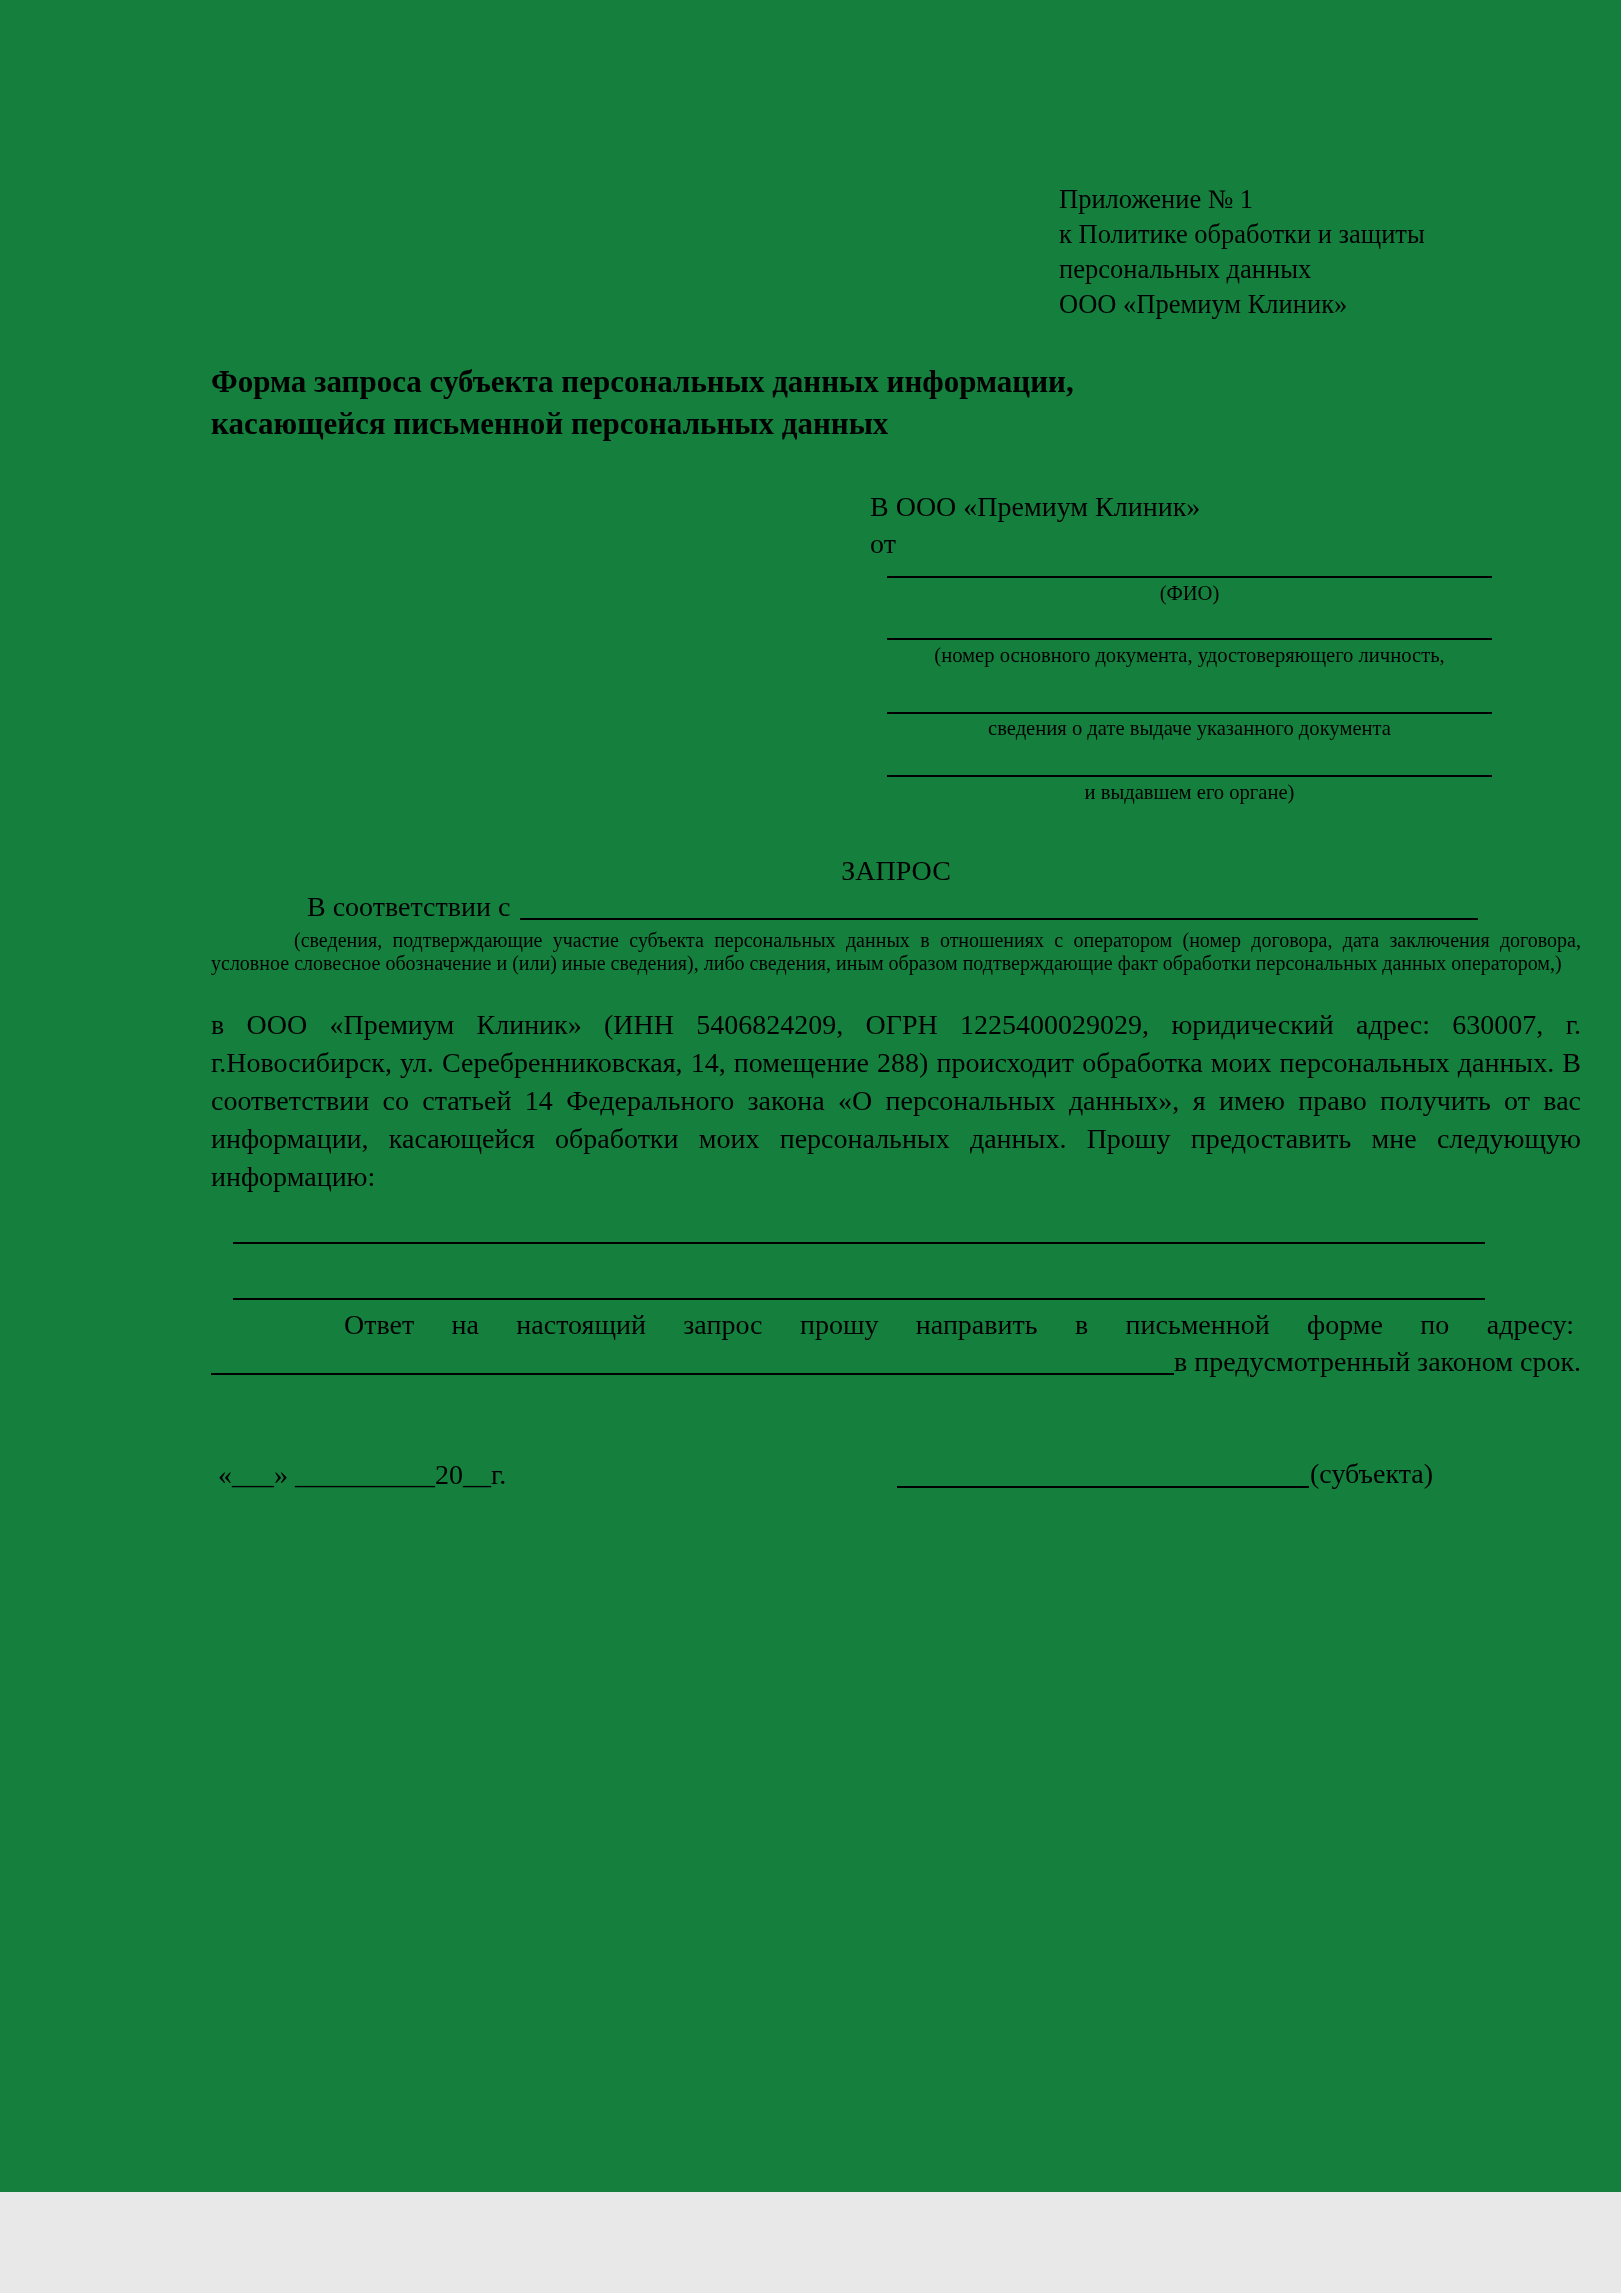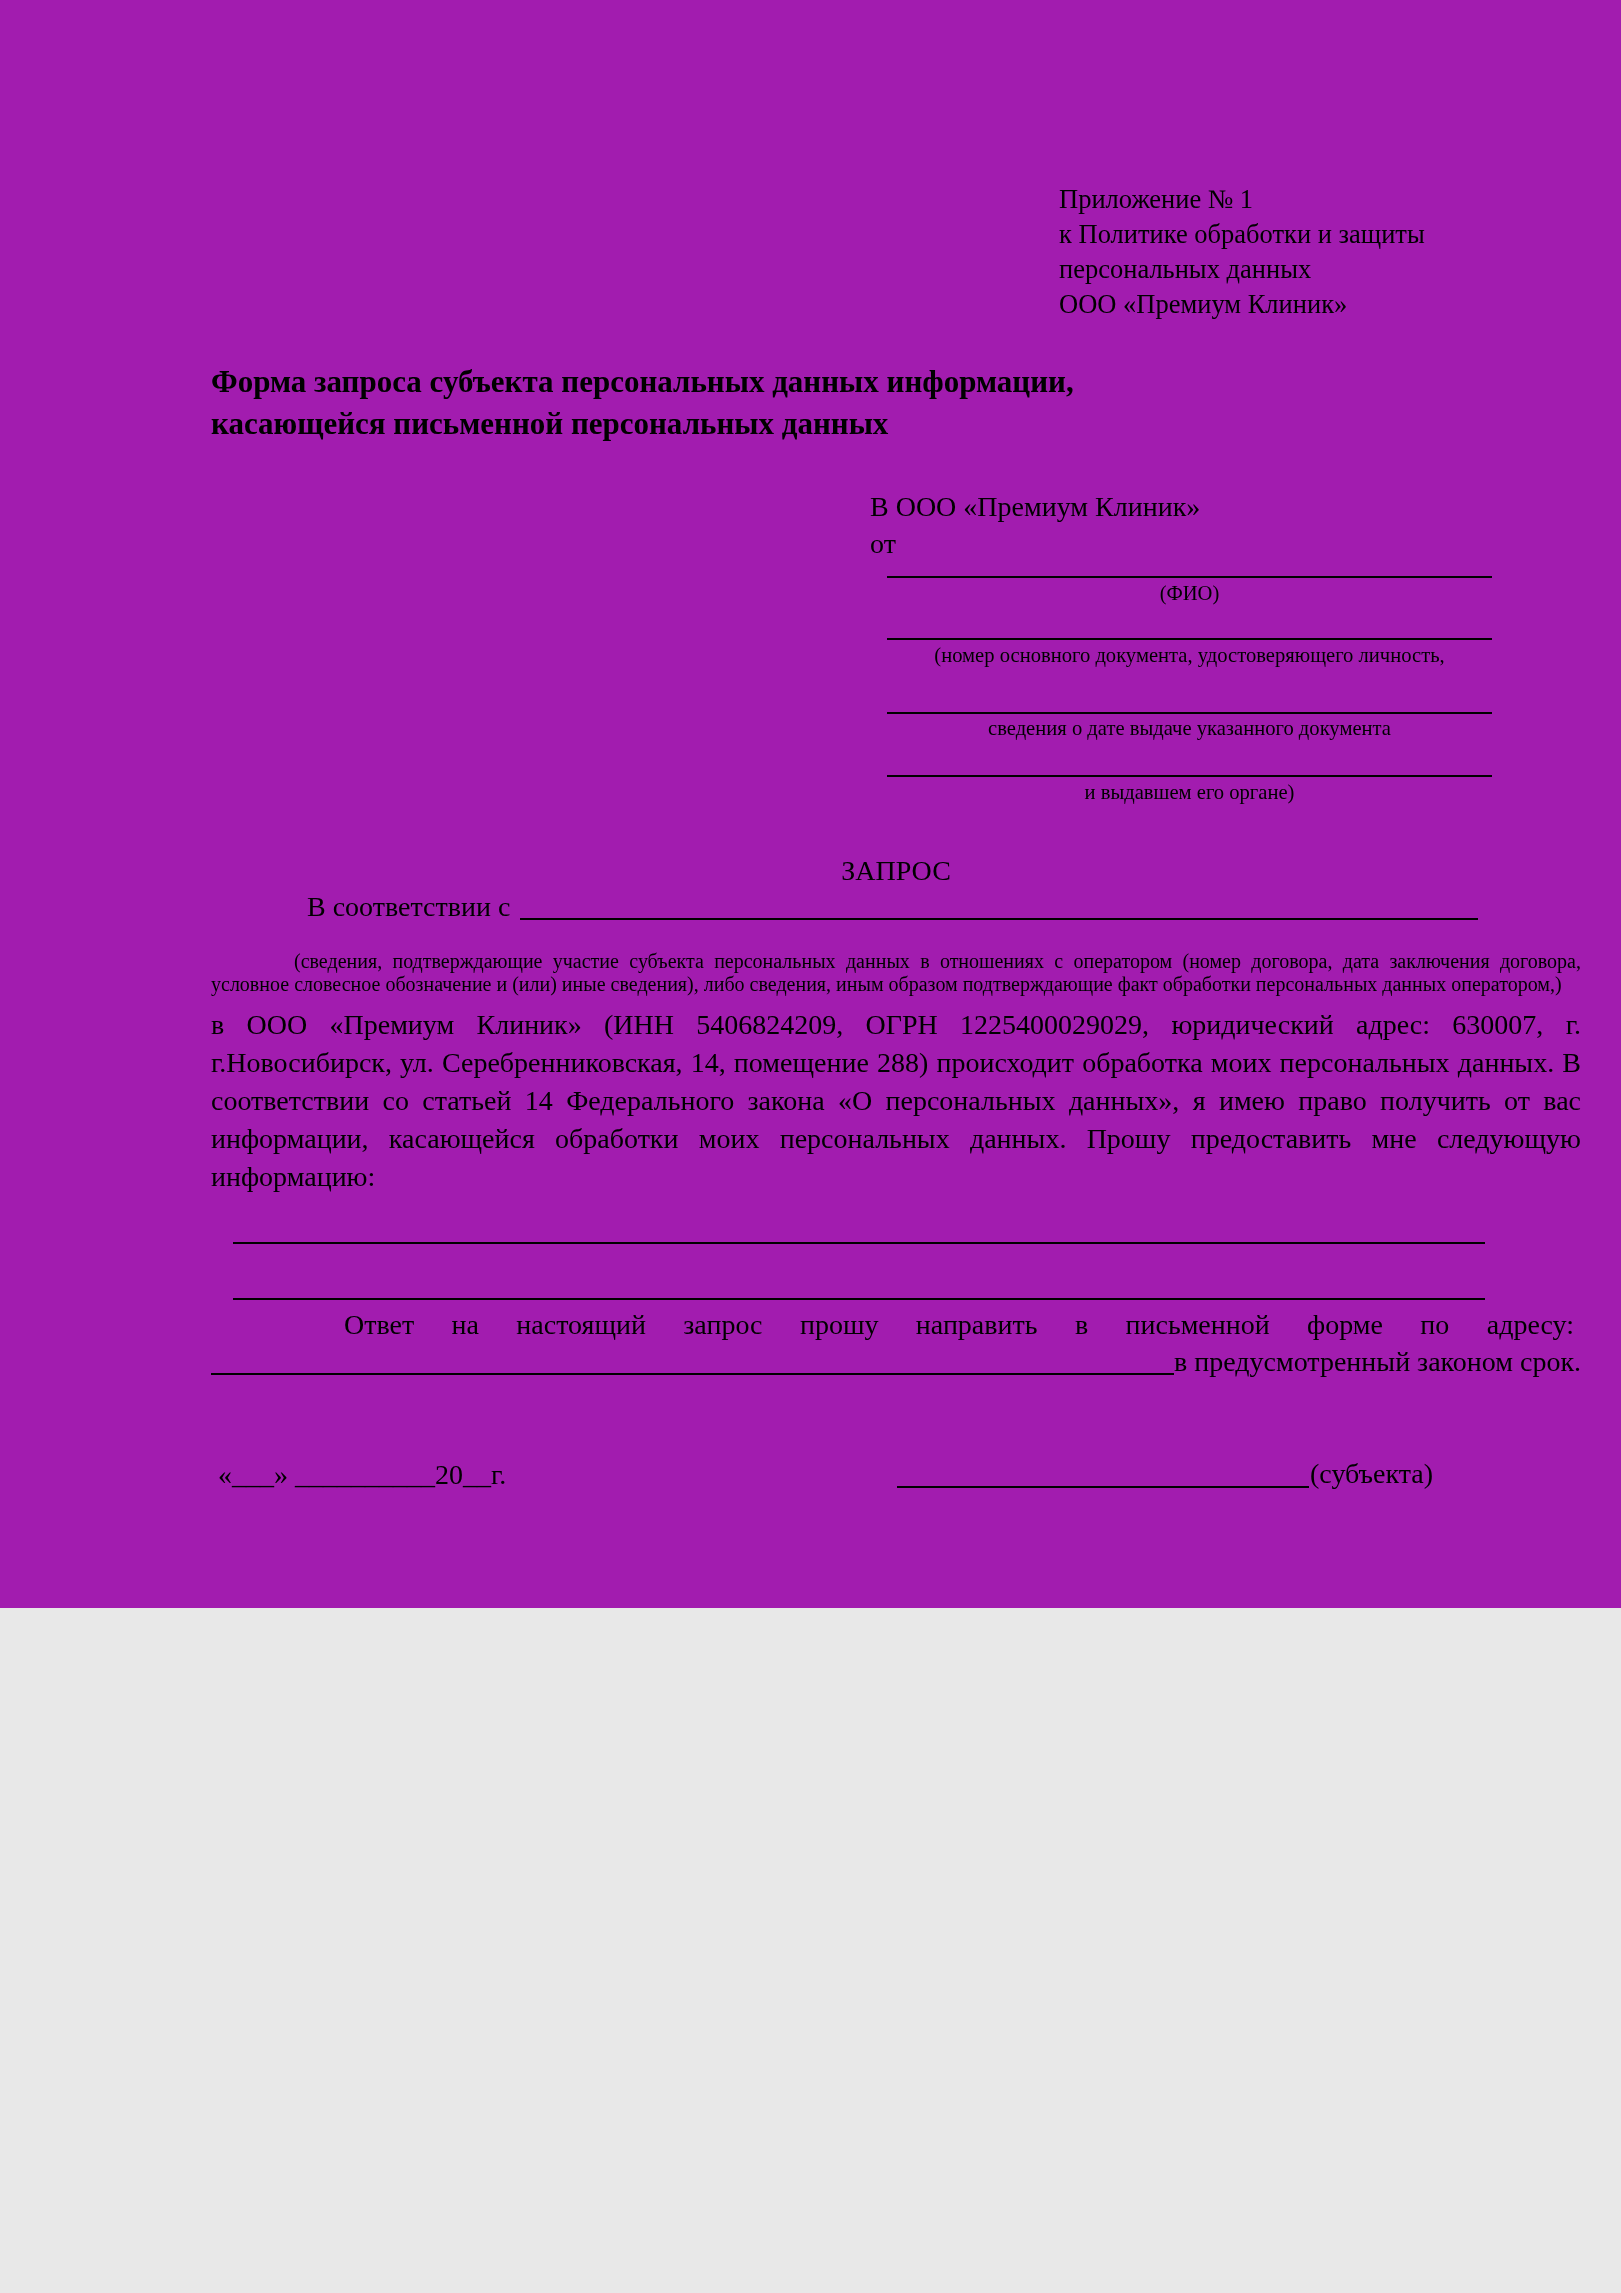--- a/index.html
+++ b/index.html
@@ -1,22 +1,22 @@
 <!DOCTYPE html>
 <html lang="ru"><head>
 <meta charset="utf-8">
 <title>Document</title>
 <style>
   html, body { margin: 0; padding: 0; background: #e8e8e8; }
   .page {
     position: relative;
     width: 1621px;
-    height: 1608px;
+    height: 2192px;
     margin: 0 auto;
-    background: #a21caf;
+    background: #15803d;
     font-family: "Liberation Serif", "DejaVu Serif", serif;
     color: #000000;
     overflow: hidden;
   }
   .abs { position: absolute; }
 
   
   .appendix {
     left: 1059px; top: 182px; width: 461px;
     font-size: 26.5px; line-height: 35px; text-align: left;
@@ -52,21 +52,21 @@
     left: 211px; top: 890px; width: 1267px;
     display: flex; align-items: flex-start;
     font-size: 28px; line-height: 34px;
   }
   .intro-row .lead { padding-left: 96px; white-space: nowrap; }
   .fill-line { flex: 1 1 auto; border-bottom: 2.9px solid #000; margin: 0 0 3.9px 9.8px; height: 0; align-self: flex-end; }
 
   .footnote {
     left: 211px; top: 929px; width: 1370px;
     font-size: 20px; line-height: 23px;
-    text-align: justify; text-indent: 83px; margin-top: 21px;
+    text-align: justify; text-indent: 83px;
   }
 
   .body-par {
     left: 211px; top: 1006px; width: 1370px;
     font-size: 28px; line-height: 38px;
     text-align: justify;
   }
 
   .blank-rule { left: 233px; width: 1252px; }
 

